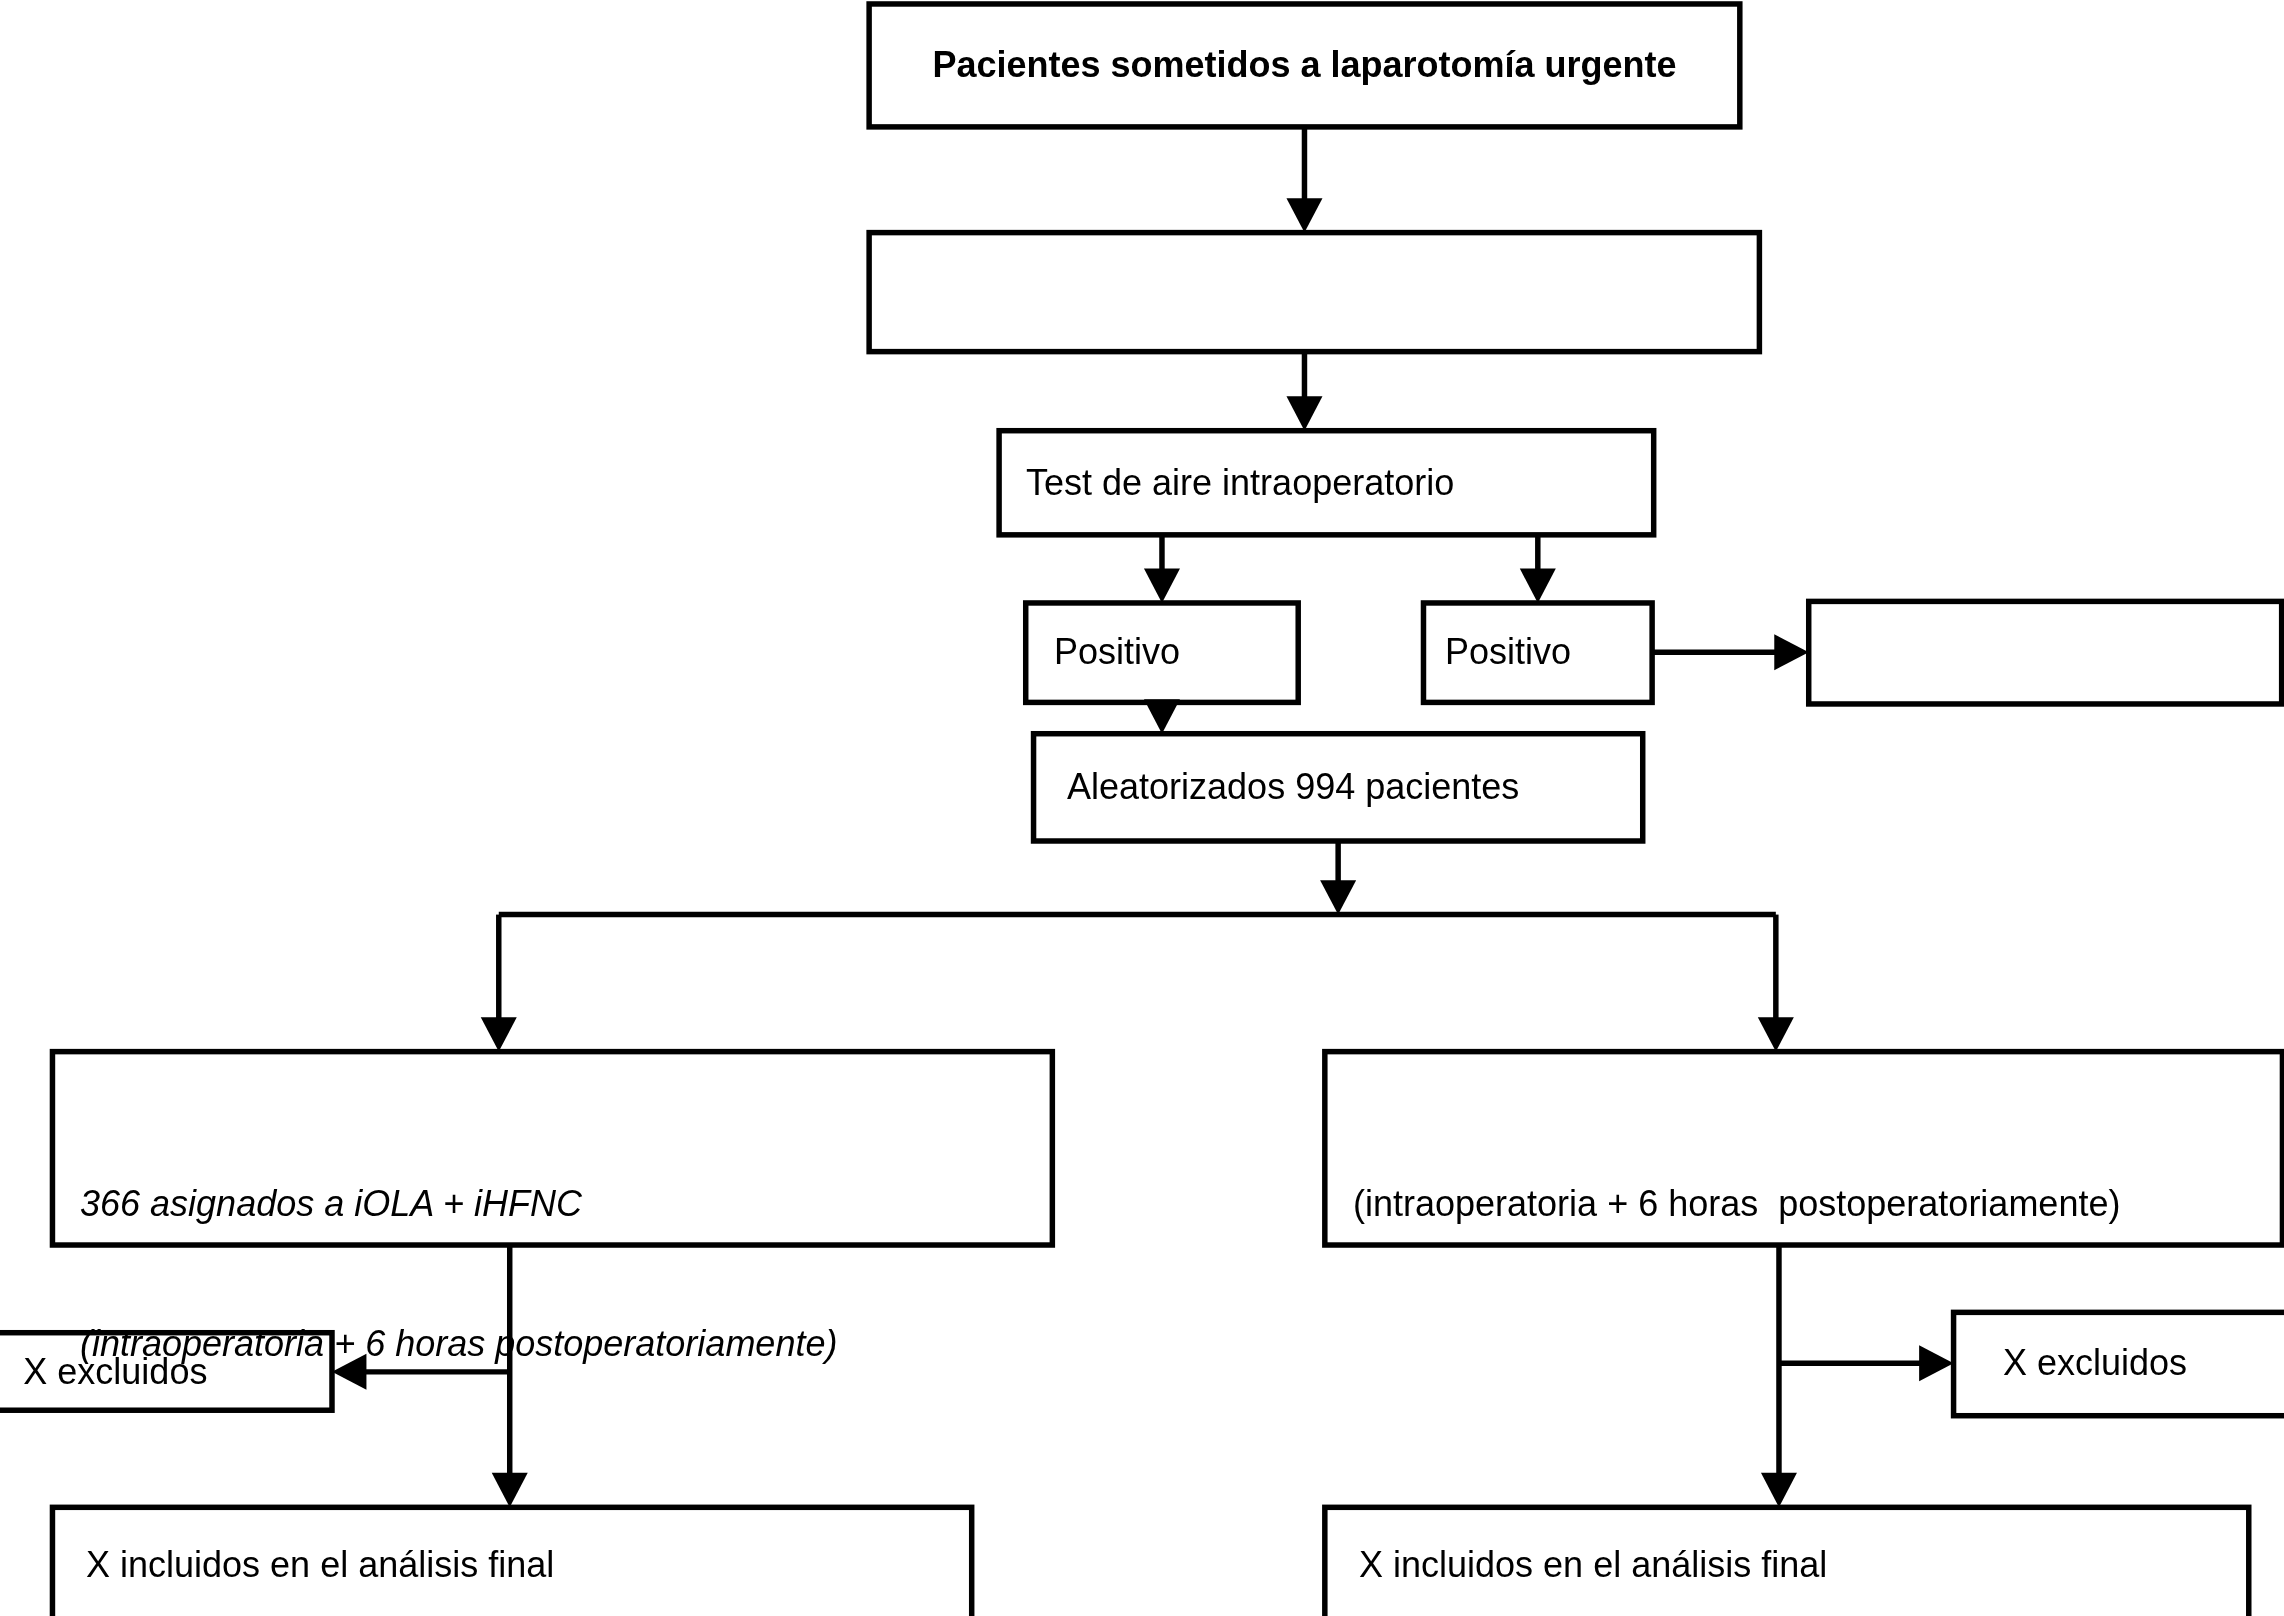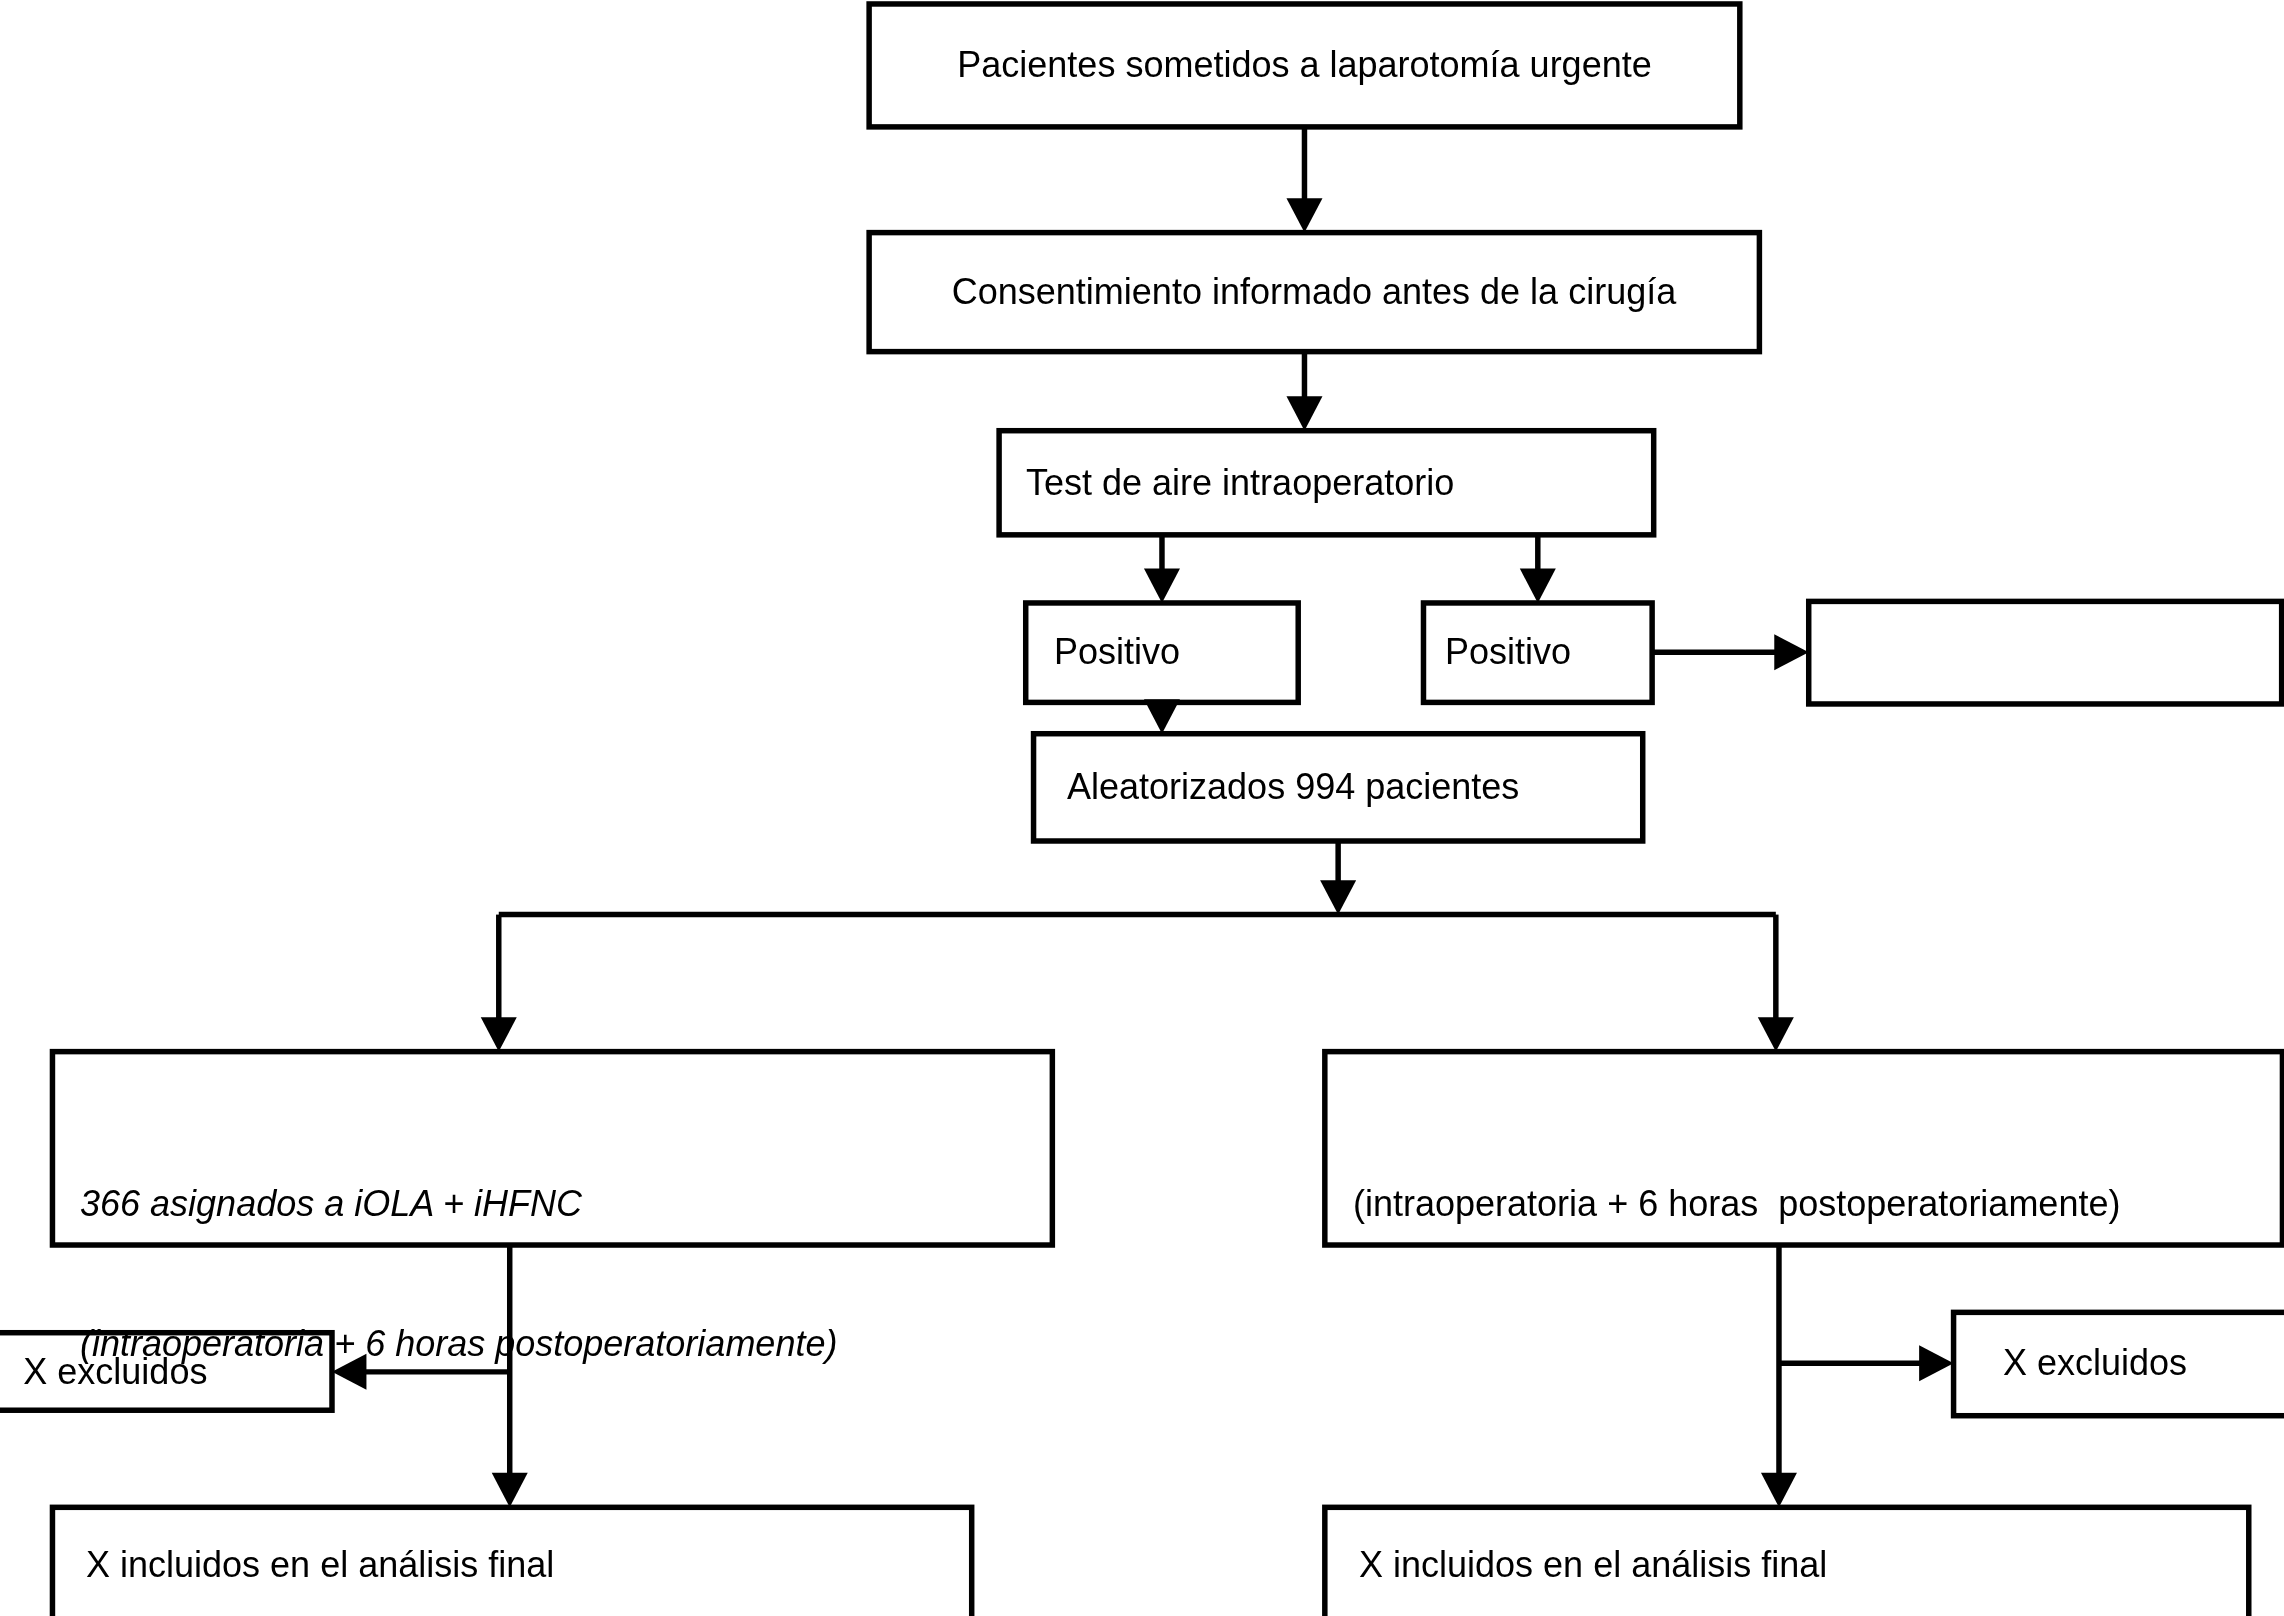--- a/index.html
+++ b/index.html
@@ -47,20 +47,21 @@
     line-height: 1.30;
     color: #000000;
     white-space: pre;
     pointer-events: none;
   }
   .node-label.centered {
     display: flex;
     align-items: center;
     justify-content: center;
     text-align: center;
+    font-weight: bold;
   }
   .node-label.topleft {
     display: block;
   }
   .node-label.midleft {
     display: flex;
     align-items: center;
     justify-content: flex-start;
   }
   .sub {
@@ -139,21 +140,20 @@
     <line class="conn" x1="2272" y1="1590" x2="2272" y2="1898"></line>
     <polygon class="arrow-head" points="2272,1925 2249,1881 2295,1881"></polygon>
 
     <line class="conn" x1="2272" y1="1741" x2="2468" y2="1741"></line>
     <polygon class="arrow-head" points="2495,1741 2451,1718 2451,1764"></polygon>
 
   </svg>
 
   <div class="node-label centered" style="left:869px; top:3.9px; width:871px; height:123px;">Pacientes sometidos a laparotomía urgente</div>
 
-  <div class="node-label centered" style="left:869px; top:233px; width:890px; height:119px;">Consentimiento informado antes de la cirugía</div>
 
   <div class="node-label midleft" style="left:999px; top:431px; width:655px; height:104px; padding-left:27px; box-sizing:border-box;">Test de aire intraoperatorio</div>
 
   <div class="node-label midleft" style="left:1026px; top:603px; width:272px; height:99px; padding-left:28px; box-sizing:border-box;">Positivo</div>
 
   <div class="node-label midleft" style="left:1423px; top:603px; width:229px; height:99px; padding-left:22px; box-sizing:border-box;">Positivo</div>
 
 
   <div class="node-label midleft" style="left:1034px; top:734px; width:609px; height:107px; padding-left:33px; box-sizing:border-box;">Aleatorizados 994 pacientes</div>
 

